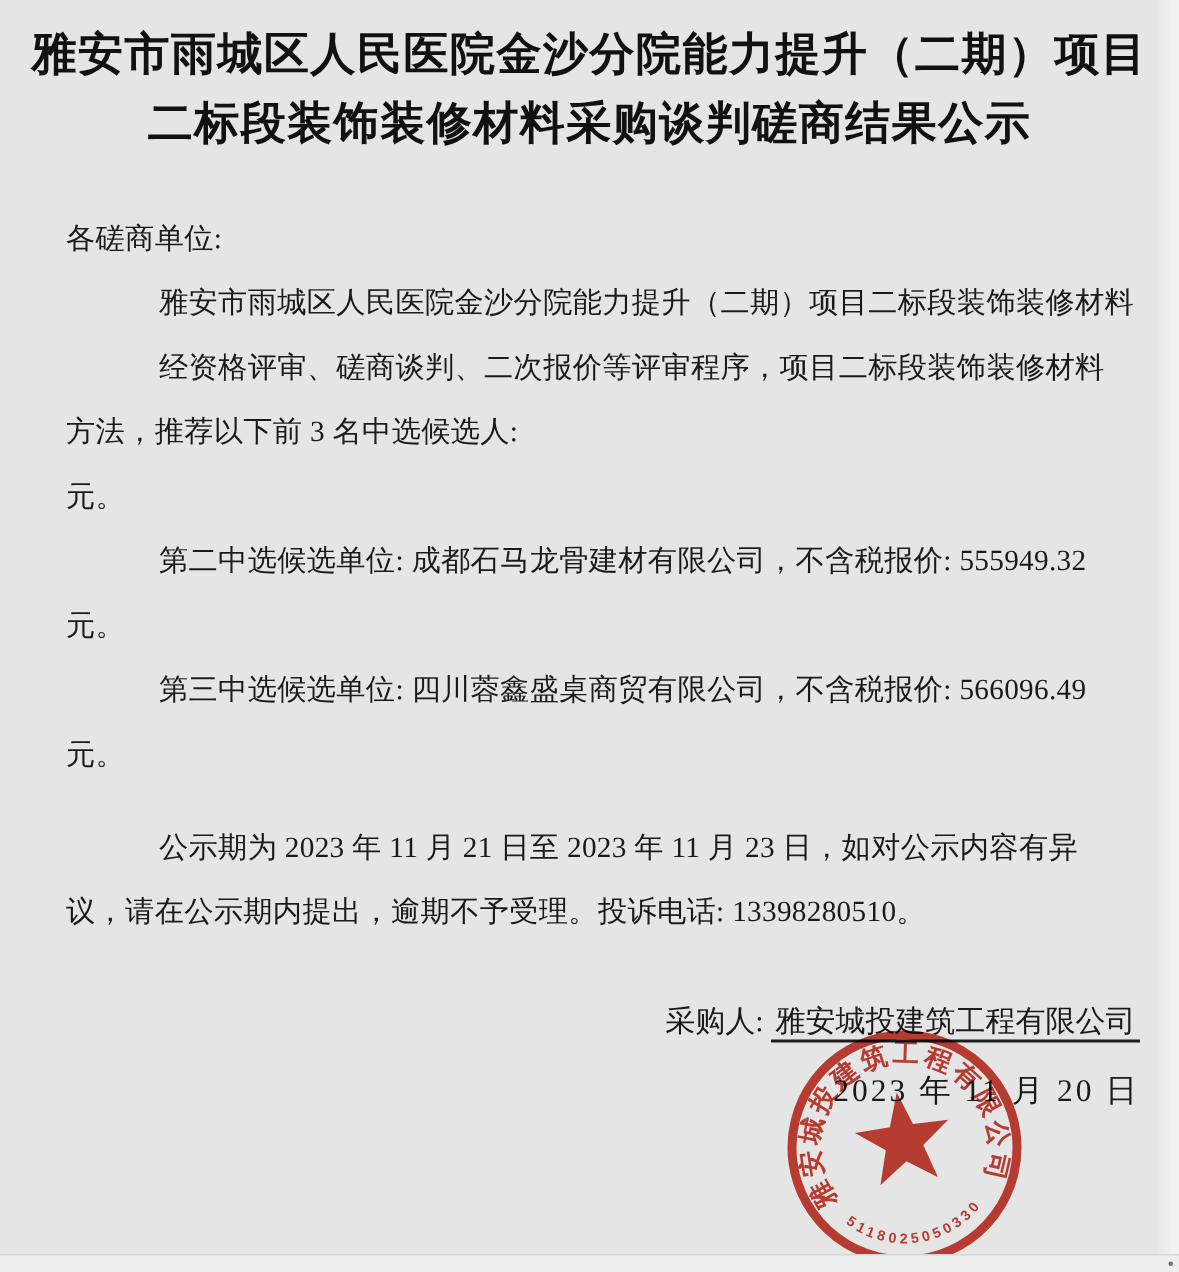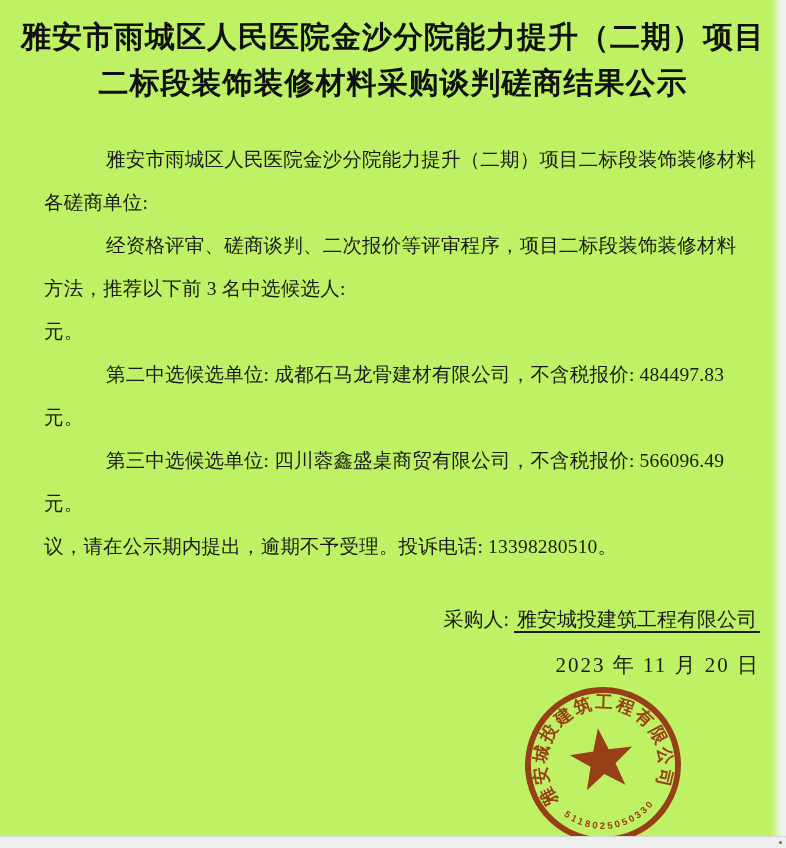--- a/index.html
+++ b/index.html
@@ -1,17 +1,17 @@
 <!DOCTYPE html>
 <html><head>
 <meta charset="utf-8">
 <style>
   html,body{margin:0;padding:0;}
   body{width:786px;height:848px;overflow:hidden;background:#fdfdfc;}
-  .page{position:relative;width:786px;height:848px;background:#bef264;
+  .page{position:relative;width:786px;height:848px;background:#e5e5e5;
         font-family:"Liberation Serif","DejaVu Serif",serif;color:#1a1a1a;}
   .title{padding-top:14px;text-align:center;font-family:"Liberation Sans","DejaVu Sans",sans-serif;
          font-weight:700;font-size:30px;line-height:46px;color:#111;letter-spacing:1px;}
   .bodytext{margin-top:32px;padding:0 40px 0 44px;font-size:19.5px;line-height:43px;
             letter-spacing:0.2px;}
   .line{white-space:nowrap;}
   .line.indent{padding-left:62px;}
   .line.gap{margin-top:19px;}
   .signature{margin-top:30px;padding-right:26px;text-align:right;font-size:20px;line-height:43px;}
   .buyer-name{border-bottom:2px solid #1c1c1c;padding:0 3px 1px 3px;}
@@ -29,29 +29,30 @@
 <body>
 
 <div class="page">
 
   <div class="title">
     <div>雅安市雨城区人民医院金沙分院能力提升（二期）项目</div>
     <div>二标段装饰装修材料采购谈判磋商结果公示</div>
   </div>
 
   <div class="bodytext">
+    <div class="line">各磋商单位:</div>
     <div class="line indent">雅安市雨城区人民医院金沙分院能力提升（二期）项目二标段装饰装修材料</div>
-    <div class="line">各磋商单位:</div>
     <div class="line indent">经资格评审、磋商谈判、二次报价等评审程序，项目二标段装饰装修材料</div>
     <div class="line">方法，推荐以下前 3 名中选候选人:</div>
     <div class="line">元。</div>
-    <div class="line indent">第二中选候选单位: 成都石马龙骨建材有限公司，不含税报价: 484497.83</div>
+    <div class="line indent">第二中选候选单位: 成都石马龙骨建材有限公司，不含税报价: 555949.32</div>
     <div class="line">元。</div>
     <div class="line indent">第三中选候选单位: 四川蓉鑫盛桌商贸有限公司，不含税报价: 566096.49</div>
     <div class="line">元。</div>
+    <div class="line indent gap">公示期为 2023 年 11 月 21 日至 2023 年 11 月 23 日，如对公示内容有异</div>
     <div class="line">议，请在公示期内提出，逾期不予受理。投诉电话: 13398280510。</div>
   </div>
 
   <div class="signature">
     <div>
       <span>采购人:</span>
       <span class="buyer-name">雅安城投建筑工程有限公司</span>
     </div>
     <div class="date-line">2023 年 11 月 20 日</div>
   </div>

